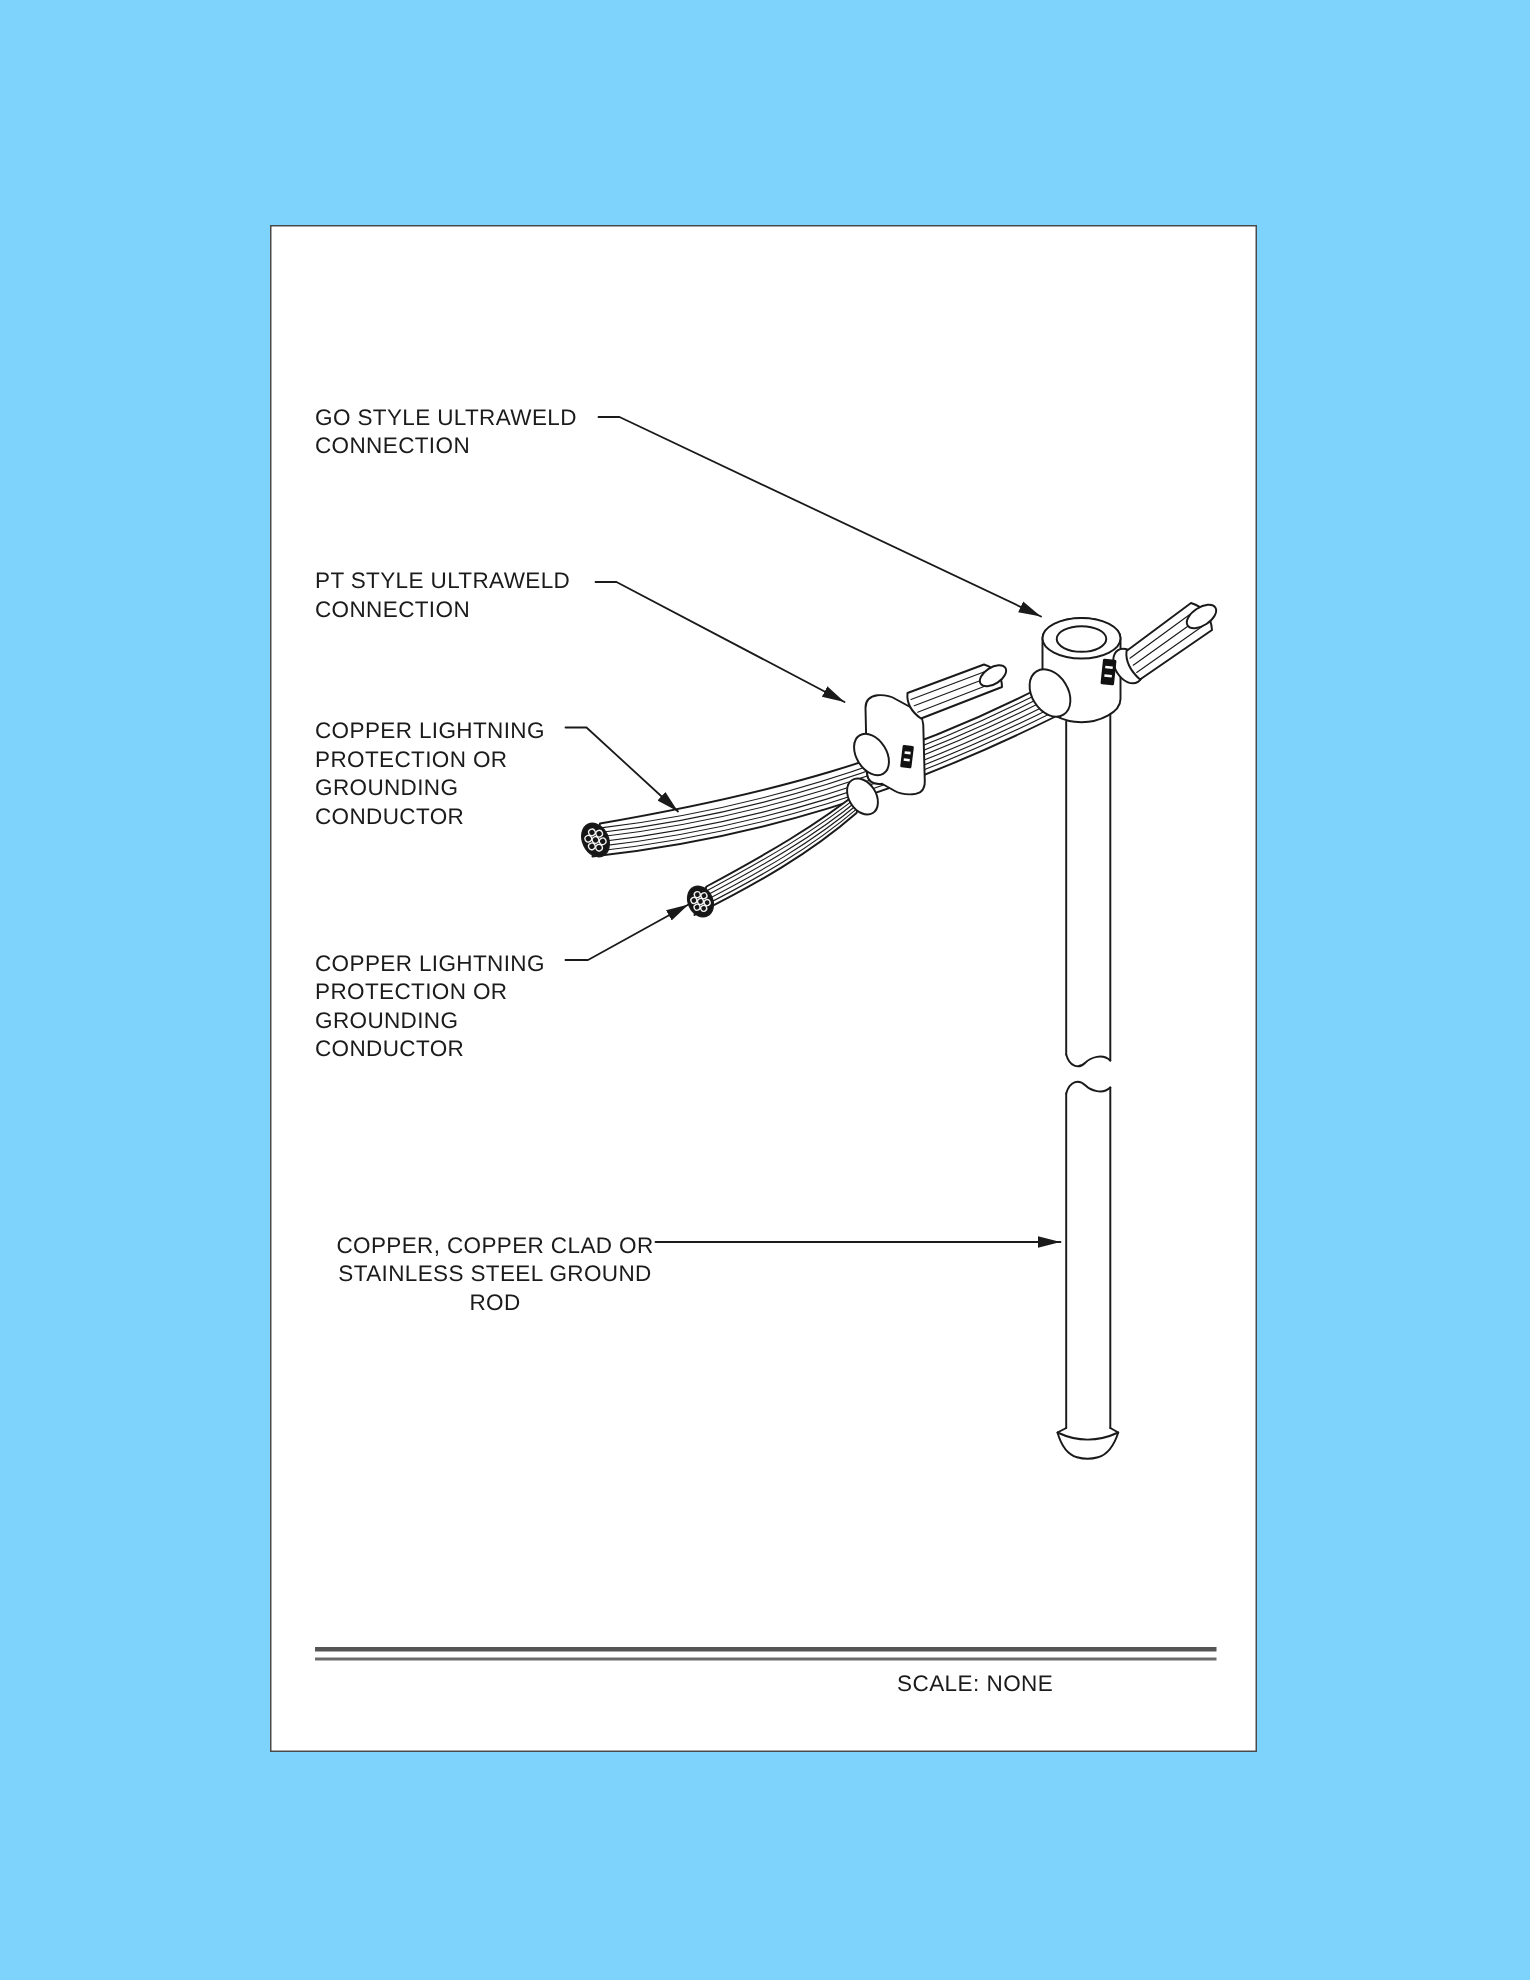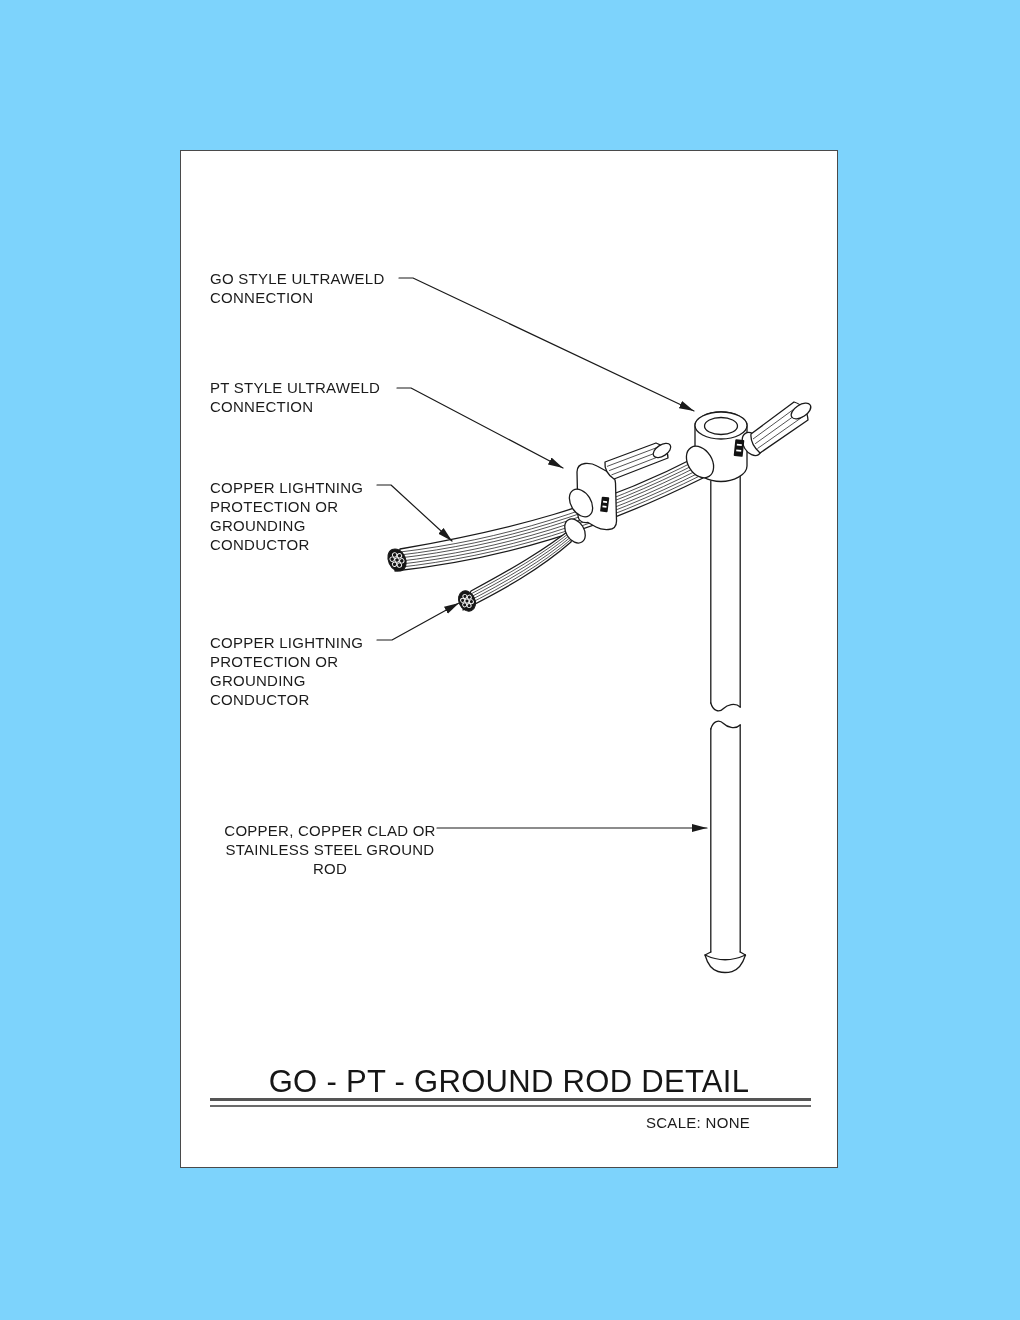--- a/index.html
+++ b/index.html
@@ -17,21 +17,21 @@
     white-space:pre-line;
   }
   .drawing{position:absolute;left:180px;top:149px;}
   .title{
     position:absolute;left:180px;top:1064px;width:658px;text-align:center;
     font-size:31px;letter-spacing:.3px;color:#161616;
   }
   .rule-1{position:absolute;left:210px;top:1098px;width:601px;height:3px;background:#555555;}
   .rule-2{position:absolute;left:210px;top:1105px;width:601px;height:2px;background:#6b6b6b;}
   .scale-note{
-    position:absolute;left:598px;top:1114px;width:200px;text-align:center;
+    position:absolute;left:598px;top:1114px;width:200px;text-align:left;
     font-size:15px;letter-spacing:.3px;color:#1b1b1b;
   }
 </style>
 </head>
 <body>
 
 <div class="page">
 
   <div class="frame"></div>
 
@@ -168,18 +168,17 @@
       <g stroke-width="1.2">
         <polyline points="399,278 413,278 694,411" marker-end="url(#arrow)"></polyline>
         <polyline points="397,388 411,388 563,468" marker-end="url(#arrow)"></polyline>
         <polyline points="377,485 391,485 452,541" marker-end="url(#arrow)"></polyline>
         <polyline points="377,640 392,640 459,603" marker-end="url(#arrow)"></polyline>
         <polyline points="437,828 707,828" marker-end="url(#arrow)"></polyline>
       </g>
     </g>
   </svg>
 
-  <div class="title">GO - PT - GROUND ROD DETAIL</div>
   <div class="rule-1"></div>
   <div class="rule-2"></div>
   <div class="scale-note">SCALE: NONE</div>
 
 </div>
 
 </body></html>

